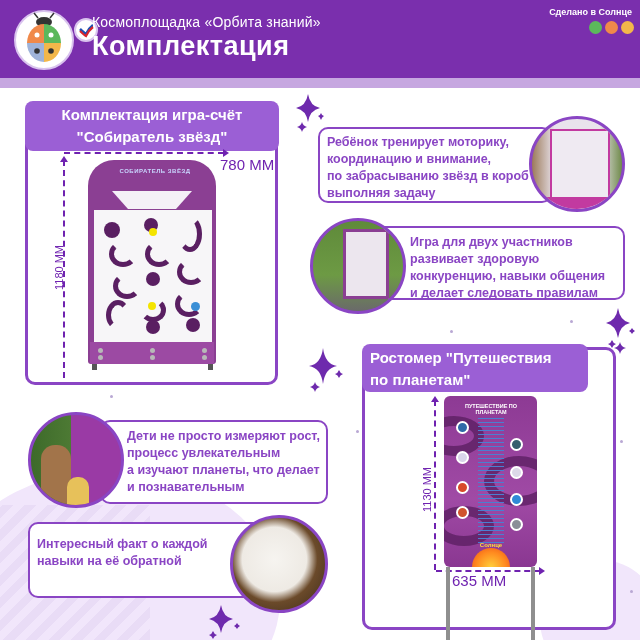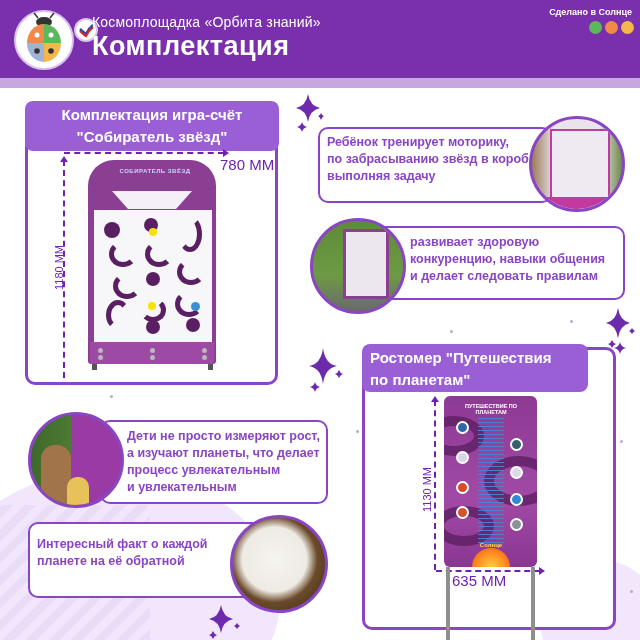--- a/index.html
+++ b/index.html
@@ -164,51 +164,53 @@
     <div class="bolt" style="left:8px;top:13px"></div>
     <div class="bolt" style="left:60px;top:13px"></div>
     <div class="bolt" style="left:112px;top:13px"></div>
   </div>
   <div class="leg" style="left:8px"></div>
   <div class="leg" style="left:124px"></div>
 </div>
 
 <div class="info" style="left:318px;top:127px;width:234px;height:76px;padding:5px 0 0 7px">
   <div>Ребёнок тренирует моторику,</div>
+  <div>координацию и внимание,</div>
   <div>по забрасыванию звёзд в короб</div>
   <div>выполняя задачу</div>
 </div>
 <div class="photo" style="left:529px;top:116px;width:96px;height:96px;background:linear-gradient(90deg,#9c7a5a 0%,#e9e3ec 25%,#e9e3ec 75%,#6f8a4a 100%)">
   <div style="position:absolute;left:18px;top:10px;width:60px;height:70px;background:#efeaf2;border:2px solid #c23aa0"></div>
   <div style="position:absolute;left:14px;top:78px;width:68px;height:14px;background:#c23aa0"></div>
 </div>
 
 <div class="info" style="left:370px;top:226px;width:255px;height:74px;padding:6px 0 0 38px">
+  <div>Игра для двух участников</div>
   <div>развивает здоровую</div>
   <div>конкуренцию, навыки общения</div>
   <div>и делает следовать правилам</div>
 </div>
 <div class="photo" style="left:310px;top:218px;width:96px;height:96px;background:linear-gradient(180deg,#5f8a3a 0%,#6d9a44 60%,#6a6a6a 100%)">
   <div style="position:absolute;left:30px;top:8px;width:46px;height:70px;background:#ece6ee;border:3px solid #8b3f93"></div>
 </div>
 
 <div class="info" style="left:100px;top:420px;width:228px;height:84px;padding:6px 0 0 25px">
   <div>Дети не просто измеряют рост,</div>
+  <div>процесс увлекательным</div>
   <div>а изучают планеты, что делает</div>
-  <div>процесс увлекательным</div>
-  <div>и увлекательным</div>
+  <div>и познавательным</div>
 </div>
 <div class="photo" style="left:28px;top:412px;width:96px;height:96px;background:linear-gradient(90deg,#3d6a2a 0%,#4d7a34 45%,#9a3aa5 45%,#9a3aa5 100%)">
   <div style="position:absolute;left:10px;top:30px;width:30px;height:60px;border-radius:14px 14px 0 0;background:#a2744a"></div>
   <div style="position:absolute;left:36px;top:62px;width:22px;height:34px;border-radius:10px 10px 0 0;background:#e7c15a"></div>
 </div>
 
 <div class="info" style="left:28px;top:522px;width:240px;height:76px;padding:12px 0 0 7px">
   <div>Интересный факт о каждой</div>
-  <div>планете на её обратной</div>
+  <div>навыки на её обратной</div>
 </div>
 <div class="photo" style="left:230px;top:515px;width:98px;height:98px;background:radial-gradient(circle at 45% 45%, #f6f4f0 0%, #eeeae4 45%, #6b4a2a 60%, #3a2a1a 100%)"></div>
 
 <div class="box2"></div>
 <div class="box2-title">
   <div>Ростомер "Путешествия</div>
   <div>по планетам"</div>
 </div>
 
 <div class="dim-v" style="left:434px;top:400px;height:170px"></div>

